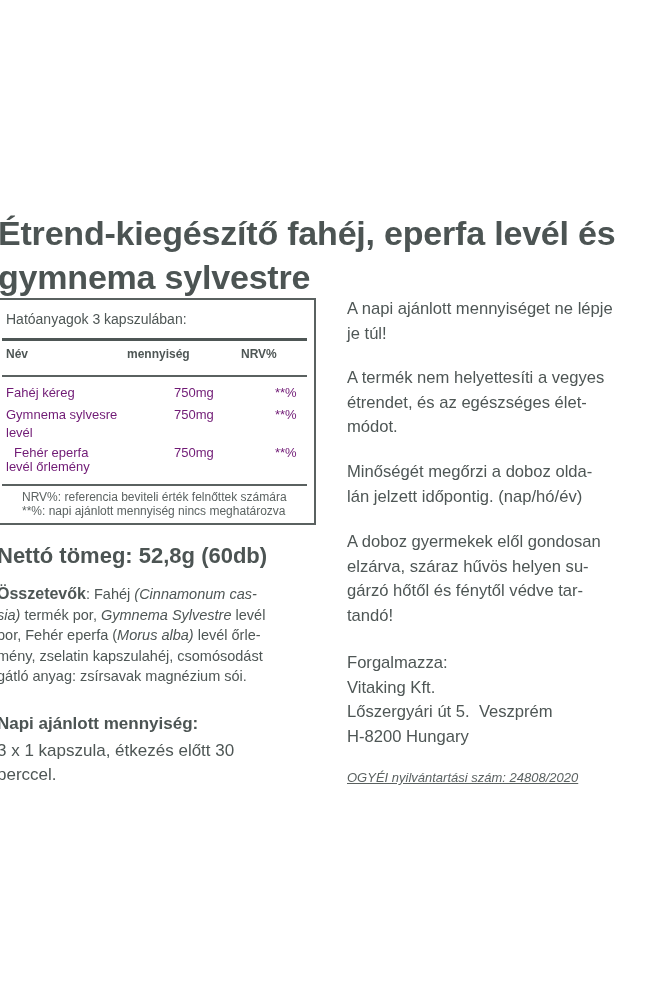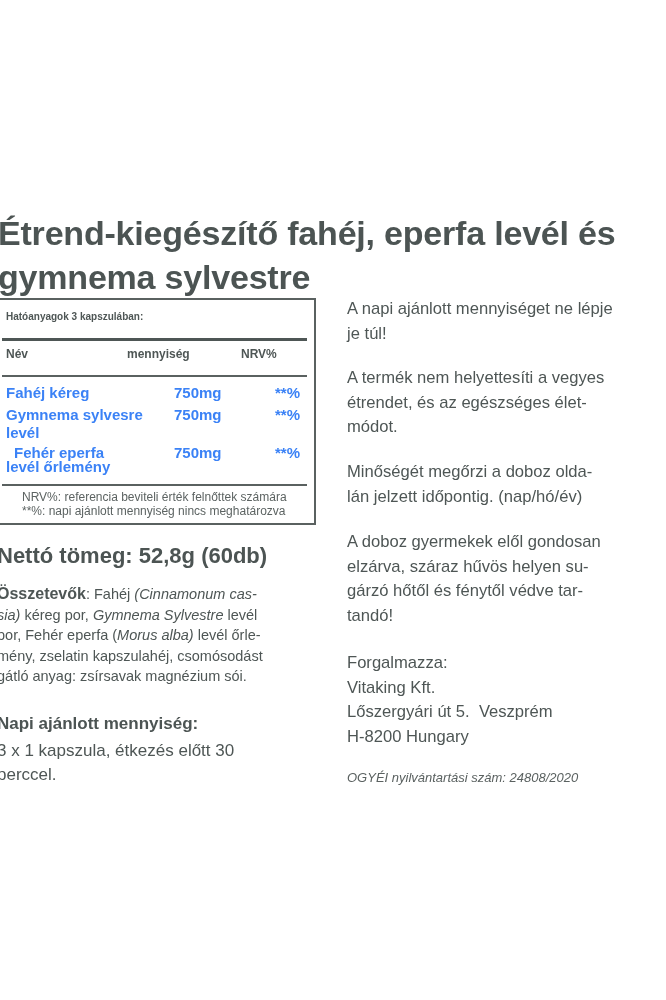--- a/index.html
+++ b/index.html
@@ -10,39 +10,39 @@
   .title {
     position: absolute; left: -2px; top: 211px; width: 700px;
     font-size: 34px; font-weight: bold; line-height: 44px; color: #4c5453;
     white-space: nowrap; letter-spacing: -0.2px;
   }
   .box {
     position: absolute; left: -4px; top: 298px; width: 320px; height: 227px;
     border: 2px solid #5a6160; box-sizing: border-box;
   }
   .box-title {
-    position: absolute; left: 8px; top: 11px; font-size: 10px; font-weight: bold; color: #4e5655;
+    position: absolute; left: 8px; top: 11px; font-size: 14px; font-weight: normal; color: #4e5655;
   }
   .rule-thick { position: absolute; left: 4px; width: 305px; height: 3px; background: #4e5655; }
   .rule-thin { position: absolute; left: 4px; width: 305px; height: 1.5px; background: #5a6160; }
   .hdr { position: absolute; top: 47px; font-size: 12px; font-weight: bold; color: #4e5655; }
-  .row { position: absolute; font-size: 15px; line-height: 18px; color: #3b82f6; font-weight: bold; }
+  .row { position: absolute; font-size: 13px; line-height: 18px; color: #701a75; }
   .foot { position: absolute; left: 24px; font-size: 12px; color: #5c6362; }
   .netto {
     position: absolute; left: -3px; top: 543px; font-size: 22px; font-weight: bold; color: #4c5453; white-space: nowrap;
   }
   .ingredients {
     position: absolute; left: -3px; top: 584px; width: 320px; font-size: 14.5px; line-height: 20.6px; color: #4e5655;
     text-align: justify; hyphens: manual;
   }
   .ingredients b { font-size: 16px; }
   .dose-title { position: absolute; left: -3px; top: 714px; font-size: 17px; font-weight: bold; color: #4c5453; white-space: nowrap; }
   .dose-text { position: absolute; left: -3px; top: 739px; width: 320px; font-size: 17px; line-height: 24px; color: #4e5655; }
   .right { position: absolute; left: 347px; width: 340px; font-size: 16.6px; line-height: 24.5px; color: #4e5655; white-space: nowrap; }
-  .reg { position: absolute; left: 347px; top: 770px; font-size: 13px; font-style: italic; color: #5a6160; white-space: nowrap; }
+  .reg { position: absolute; left: 347px; top: 770px; font-size: 13px; font-style: italic; color: #5a6160; white-space: nowrap; text-decoration: underline; }
 </style>
 </head>
 <body>
 
 <div class="title">
   <div>Étrend-kiegészítő fahéj, eperfa levél és</div>
   <div>gymnema sylvestre</div>
 </div>
 
 <div class="box">
@@ -69,21 +69,21 @@
 
   <div class="rule-thin" style="top:184px"></div>
   <div class="foot" style="top:190px">NRV%: referencia beviteli érték felnőttek számára</div>
   <div class="foot" style="top:204px">**%: napi ajánlott mennyiség nincs meghatározva</div>
 </div>
 
 <div class="netto">Nettó tömeg: 52,8g (60db)</div>
 
 <div class="ingredients">
   <div><b>Összetevők</b><span>: Fahéj </span><i>(Cinnamonum cas-</i></div>
-  <div><i>sia)</i><span> kéreg por, </span><i>Gymnema Sylvestre</i><span> levél</span></div>
+  <div><i>sia)</i><span> termék por, </span><i>Gymnema Sylvestre</i><span> levél</span></div>
   <div><span>por, Fehér eperfa (</span><i>Morus alba)</i><span> levél őrle-</span></div>
   <div>mény, zselatin kapszulahéj, csomósodást</div>
   <div>gátló anyag: zsírsavak magnézium sói.</div>
 </div>
 
 <div class="dose-title">Napi ajánlott mennyiség:</div>
 <div class="dose-text">
   <div>3 x 1 kapszula, étkezés előtt 30</div>
   <div>perccel.</div>
 </div>

